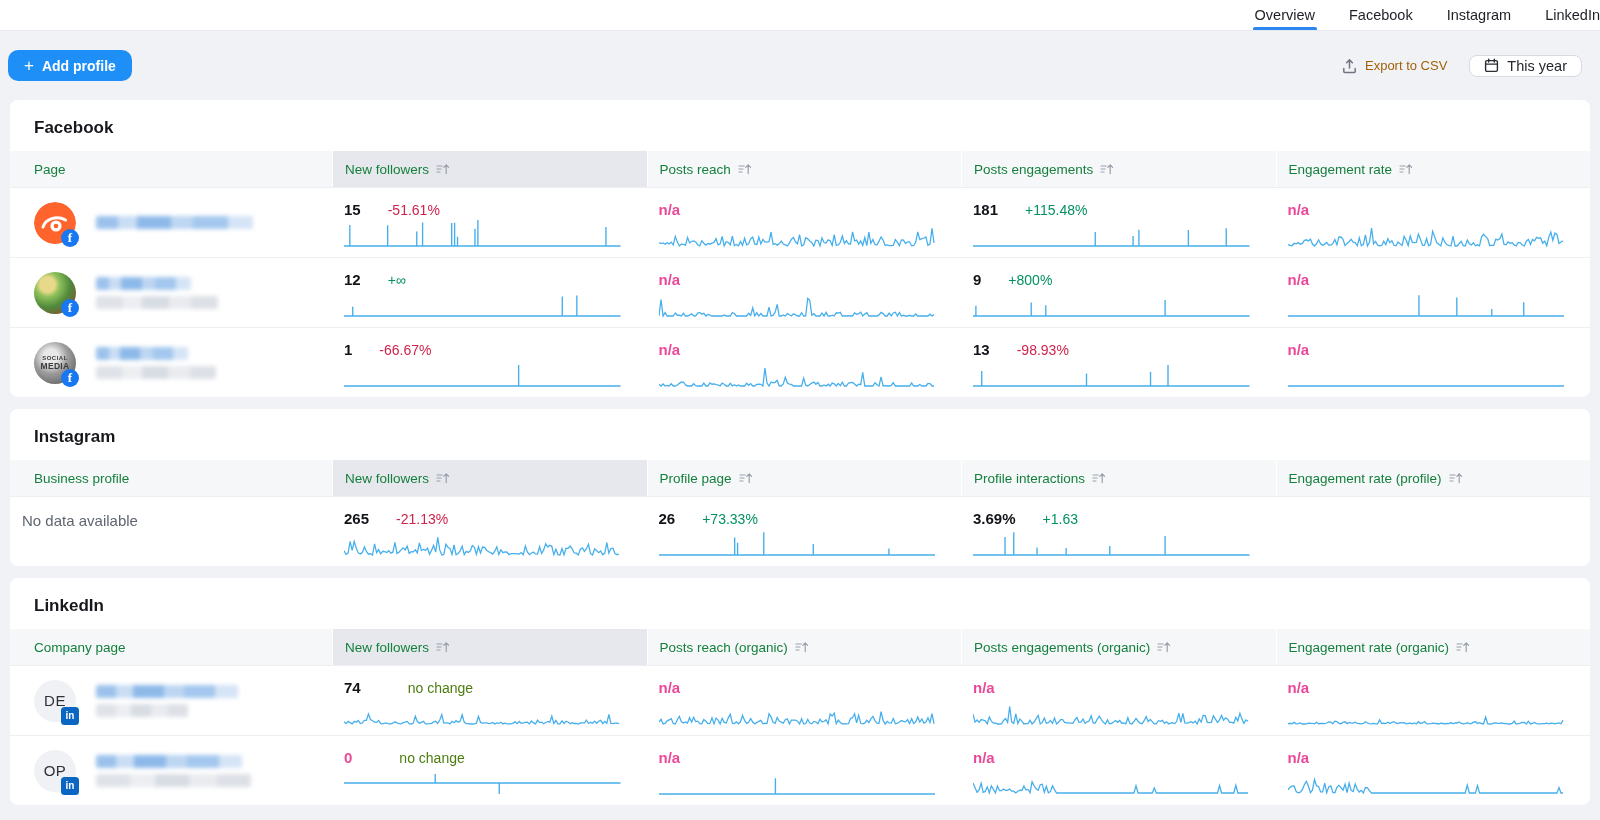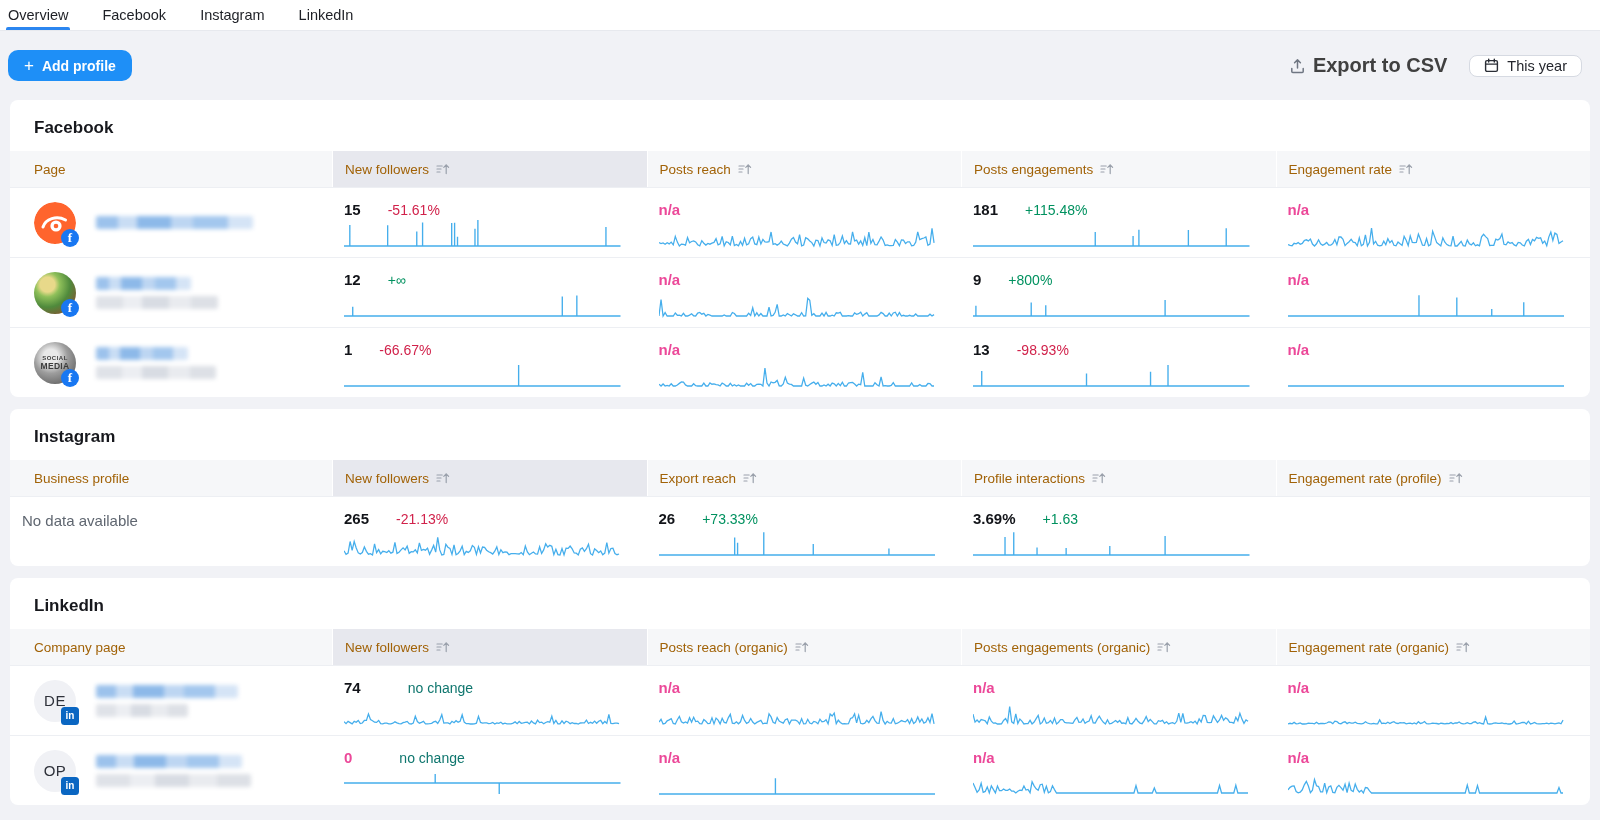--- a/index.html
+++ b/index.html
@@ -1,38 +1,38 @@
 <!DOCTYPE html>
 <html><head>
 <meta charset="utf-8">
 <style>
   * { margin:0; padding:0; box-sizing:border-box; }
   html,body { width:1600px; height:820px; overflow:hidden; }
   body { font-family:"Liberation Sans","DejaVu Sans",sans-serif; background:#f1f2f6; color:#1a1c22; }
 
   
-  .tabbar { height:31px; background:#fff; border-bottom:1px solid #e7e9ee; display:flex; align-items:stretch; gap:34px; padding-left:8px; }
+  .tabbar { height:31px; background:#fff; border-bottom:1px solid #e7e9ee; display:flex; align-items:stretch; gap:34px; padding-left:0;justify-content:flex-end; }
   .tab { display:flex; align-items:center; font-size:14.5px; color:#1e2026; position:relative; cursor:pointer; }
   .tab.active::after { content:''; position:absolute; left:-2px; right:-2px; bottom:0; height:3px; background:#2b86f0; border-radius:2px 2px 0 0; }
 
   
   .toolbar { height:69px; display:flex; align-items:center; padding:0 18px 0 8px; }
   .btn-primary { display:inline-flex; align-items:center; gap:8px; height:31px; padding:0 16px; background:#1e8ff7; color:#fff; border:none; border-radius:10px; font-size:14px; font-weight:700; font-family:inherit; cursor:pointer; }
   .btn-primary .plus { font-size:17px; font-weight:400; line-height:1; margin-top:-1px; }
   .toolbar-right { margin-left:auto; display:flex; align-items:center; gap:22px; }
-  .btn-ghost { display:inline-flex; align-items:center; gap:8px; background:none; border:none; font-family:inherit; font-size:20px; color:#404040; cursor:pointer;font-weight:bold; }
+  .btn-ghost { display:inline-flex; align-items:center; gap:8px; background:none; border:none; font-family:inherit; font-size:13px; color:#a16207; cursor:pointer; }
   .btn-outline { display:inline-flex; align-items:center; gap:8px; height:22px; padding:0 14px; background:#fff; border:1px solid #d6dae2; border-radius:8px; font-family:inherit; font-size:14.5px; color:#25272e; cursor:pointer; }
 
   
   .cards { padding:0 10px; }
   .card { background:#fff; border-radius:8px; margin-bottom:12px; overflow:hidden; }
   .card-title { font-size:17px; font-weight:700; color:#17181d; padding:18px 24px 13px; }
   .grid { display:grid; grid-template-columns:322px 1fr 1fr 1fr 1fr; }
   .thead { background:#f6f7f9; height:36px; }
-  .th { display:flex; align-items:center; gap:7px; font-size:13.5px; color:#a16207; padding-left:12px; cursor:pointer; }
+  .th { display:flex; align-items:center; gap:7px; font-size:13.5px; color:#15803d; padding-left:12px; cursor:pointer; }
   .th.entity { padding-left:24px; cursor:default; }
   .th.metric { border-left:1px solid #fff; }
   .th.sorted { background:#e7e8ee; }
   .row { height:70px; border-top:1px solid #edeff3; }
 
   
   .pcell { display:flex; align-items:center; gap:20px; padding-left:24px; }
   .avatar-wrap { position:relative; width:42px; height:42px; flex:none; }
   .avatar { width:42px; height:42px; border-radius:50%; overflow:hidden; display:flex; align-items:center; justify-content:center; }
   .avatar.letters { background:#f0f1f5; color:#2e313a; font-size:15px; letter-spacing:.5px; }
@@ -51,21 +51,21 @@
   .nline.g { background:linear-gradient(90deg,#dfe2e8 0 22%,#eceef2 22% 38%,#d8dce3 38% 60%,#e9ebef 60% 78%,#dde0e6 78% 100%); }
 
   
   .mcell { display:flex; flex-direction:column; padding:13px 26px 8px 12px; }
   .vline { display:flex; align-items:baseline; gap:27px; }
   .val { font-size:15px; font-weight:700; color:#121419; }
   .val.muted { color:#ec4899; }
   .chg { font-size:14px; }
   .chg.down { color:#d1224b; }
   .chg.up { color:#00915f; }
-  .chg.neutral { color:#0f766e;padding-left:20px; }
+  .chg.neutral { color:#4d7c0f;padding-left:20px; }
   .nodata { font-size:15px; color:#5f6670; padding-top:2px; }
   .spark { margin-top:auto; height:30px; }
   .spark svg { display:block; width:100%; height:30px; }
 </style>
 </head>
 <body>
 
 <div class="tabbar">
     <div class="tab active">Overview</div>
     <div class="tab">Facebook</div>
@@ -315,21 +315,21 @@
           <span>Business profile</span>
         </div>
         <div class="th metric sorted">
           <span>New followers</span>
           <svg width="14" height="12" viewBox="0 0 14 12">
             <path d="M1 3h5.2M1 6h4M1 9h3" stroke="#9aa0ab" stroke-width="1.2" stroke-linecap="round"></path>
             <path d="M10.2 10.6V1.8M10.2 1.8L7.8 4.3M10.2 1.8l2.4 2.5" stroke="#9aa0ab" stroke-width="1.2" fill="none" stroke-linecap="round" stroke-linejoin="round"></path>
           </svg>
         </div>
         <div class="th metric">
-          <span>Export reach</span>
+          <span>Profile page</span>
           <svg width="14" height="12" viewBox="0 0 14 12">
             <path d="M1 3h5.2M1 6h4M1 9h3" stroke="#9aa0ab" stroke-width="1.2" stroke-linecap="round"></path>
             <path d="M10.2 10.6V1.8M10.2 1.8L7.8 4.3M10.2 1.8l2.4 2.5" stroke="#9aa0ab" stroke-width="1.2" fill="none" stroke-linecap="round" stroke-linejoin="round"></path>
           </svg>
         </div>
         <div class="th metric">
           <span>Profile interactions</span>
           <svg width="14" height="12" viewBox="0 0 14 12">
             <path d="M1 3h5.2M1 6h4M1 9h3" stroke="#9aa0ab" stroke-width="1.2" stroke-linecap="round"></path>
             <path d="M10.2 10.6V1.8M10.2 1.8L7.8 4.3M10.2 1.8l2.4 2.5" stroke="#9aa0ab" stroke-width="1.2" fill="none" stroke-linecap="round" stroke-linejoin="round"></path>

